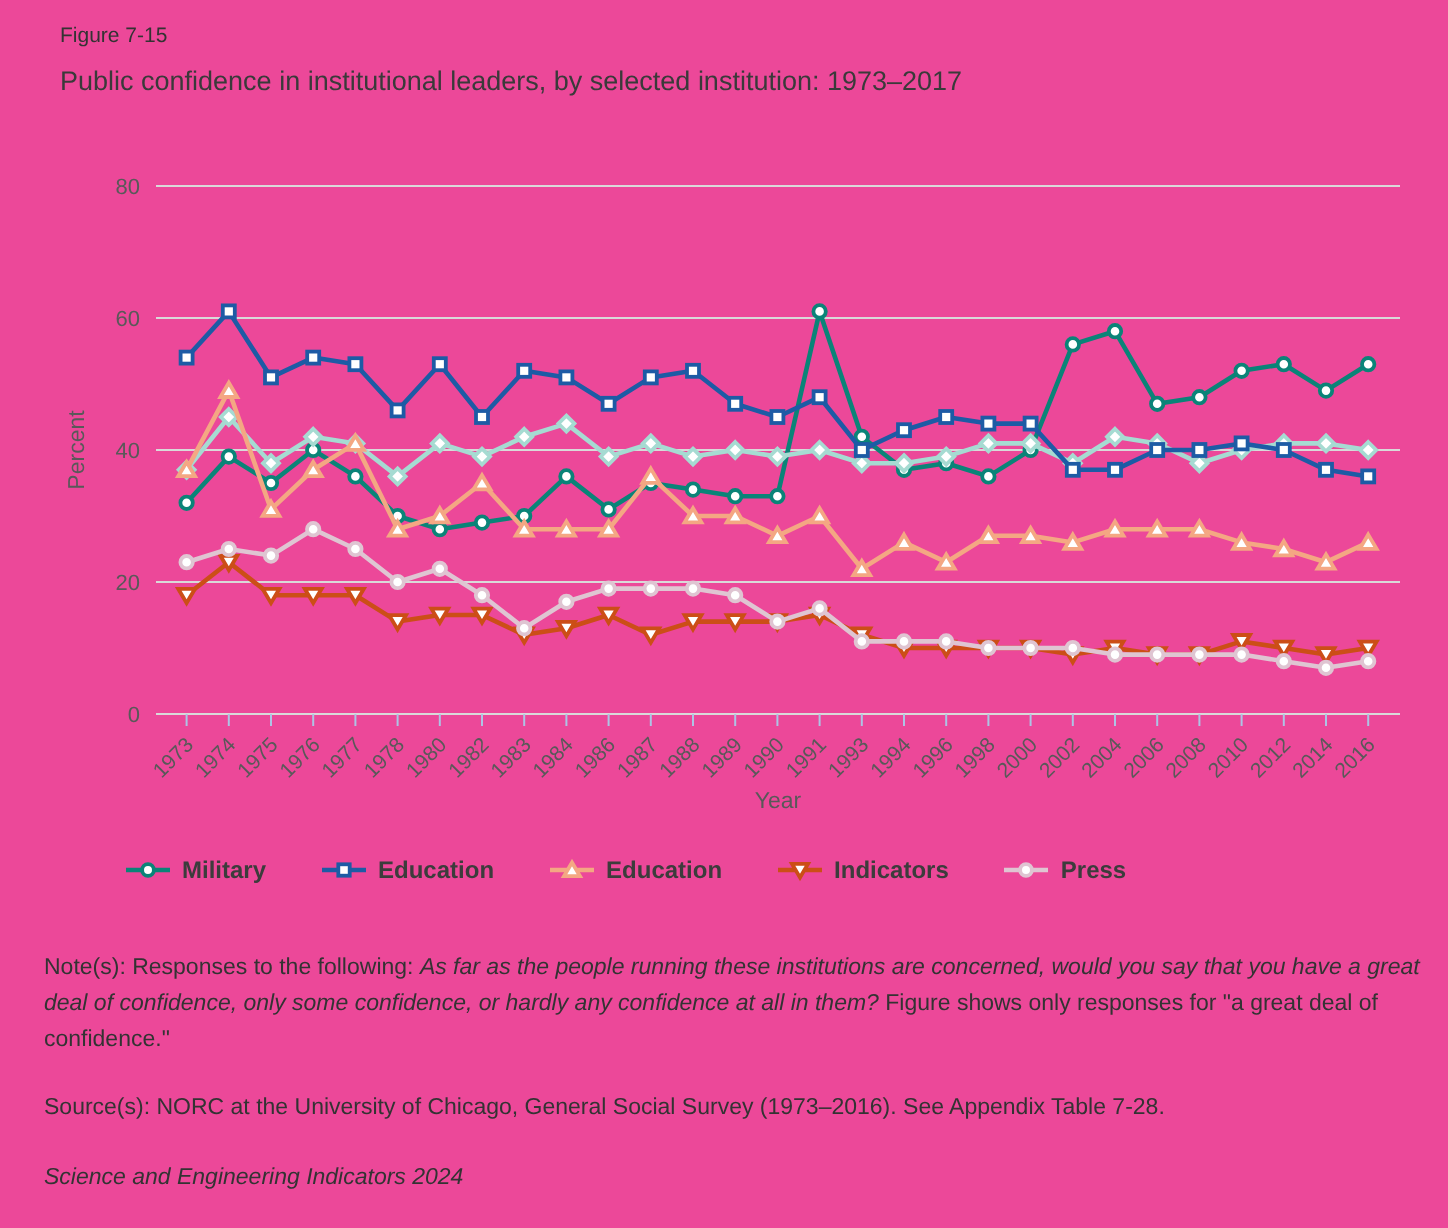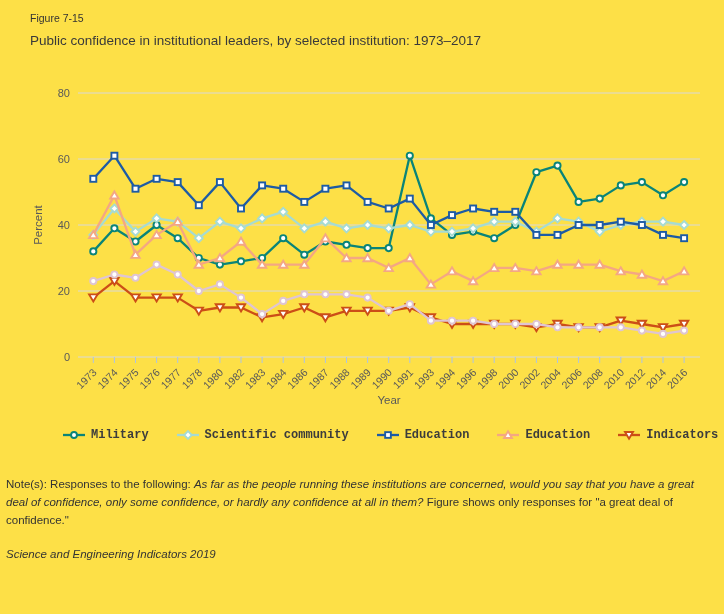--- a/index.html
+++ b/index.html
@@ -1,28 +1,28 @@
 <!DOCTYPE html>
 <html><head>
 <meta charset="utf-8">
 <style>
   html,body{margin:0;padding:0;background:#ffffff;}
   .page{
-    position:relative;width:724px;height:614px;background:#fde047;overflow:hidden;
+    position:relative;width:724px;height:614px;background:#ec4899;overflow:hidden;
     font-family:"Liberation Sans",sans-serif;color:#333;
   }
   .fig-label{position:absolute;left:30px;top:12px;font-size:10.5px;color:#333;}
   .fig-title{position:absolute;left:30px;top:33px;font-size:13.5px;font-weight:400;color:#3a3a3a;margin:0;}
   #chart{position:absolute;left:0;top:70px;}
   #legend{
     position:absolute;left:62px;top:428px;display:flex;align-items:center;gap:27px;
   }
   .legend-item{display:flex;align-items:center;gap:5px;}
-  .legend-item .lbl{font-size:12px;font-weight:bold;color:#3c3c3c;white-space:nowrap;font-family:Liberation Mono, monospace;}
-  .notes{position:absolute;left:6px;top:476px;width:692px;font-size:11.5px;line-height:1.55;color:#333;}
+  .legend-item .lbl{font-size:12px;font-weight:bold;color:#3c3c3c;white-space:nowrap;}
+  .notes{position:absolute;left:22px;top:476px;width:692px;font-size:11.5px;line-height:1.55;color:#333;}
   .notes p{margin:0 0 0 0;}
   .notes .src{margin-top:17px;}
   .notes .footer{margin-top:17px;font-style:italic;}
   .it{font-style:italic;}
 </style>
 </head>
 <body>
 
 <div class="page">
   <div class="fig-label">Figure 7-15</div>
@@ -296,27 +296,20 @@
   <div id="legend">
       <span class="legend-item">
         <svg width="24" height="12">
           <line x1="1" x2="23" y1="6" y2="6" stroke="#0a8478" stroke-width="2.3"></line>
           <circle fill="#fff" stroke="#0a8478" stroke-width="1.9" cx="12" cy="6" r="2.945"></circle>
         </svg>
         <span class="lbl">Military</span>
       </span>
       <span class="legend-item">
         <svg width="24" height="12">
-          <line x1="1" x2="23" y1="6" y2="6" stroke="#a6dbd2" stroke-width="2.3"></line>
-          <path fill="#fff" stroke="#a6dbd2" stroke-width="1.9" d="M12 2.2 L15.8 6 L12 9.8 L8.2 6 Z"></path>
-        </svg>
-        <span class="lbl">Scientific community</span>
-      </span>
-      <span class="legend-item">
-        <svg width="24" height="12">
           <line x1="1" x2="23" y1="6" y2="6" stroke="#1d5ba5" stroke-width="2.3"></line>
           <rect fill="#fff" stroke="#1d5ba5" stroke-width="1.9" x="9.15" y="3.1500000000000004" width="5.699999999999999" height="5.699999999999999"></rect>
         </svg>
         <span class="lbl">Education</span>
       </span>
       <span class="legend-item">
         <svg width="24" height="12">
           <line x1="1" x2="23" y1="6" y2="6" stroke="#f4a783" stroke-width="2.3"></line>
           <path fill="#fff" stroke="#f4a783" stroke-width="1.9" d="M12 2.2950000000000004 L15.99 9.04 L8.01 9.04 Z"></path>
         </svg>
@@ -333,15 +326,16 @@
         <svg width="24" height="12">
           <line x1="1" x2="23" y1="6" y2="6" stroke="#dfc5d2" stroke-width="2.3"></line>
           <circle fill="#fff" stroke="#dfc5d2" stroke-width="1.9" cx="12" cy="6" r="2.945"></circle>
         </svg>
         <span class="lbl">Press</span>
       </span>
     </div>
 
   <div class="notes">
     <p><span>Note(s): Responses to the following:  </span><span class="it">As far as the people running these institutions are concerned, would you say that you have a great deal of confidence, only some confidence, or hardly any confidence at all in them?</span><span>   Figure shows only responses for "a great deal of confidence."</span></p>
-    <p class="footer">Science and Engineering Indicators 2019</p>
+    <p class="src">Source(s): NORC at the University of Chicago, General Social Survey (1973–2016). See Appendix Table 7-28.</p>
+    <p class="footer">Science and Engineering Indicators 2024</p>
   </div>
 </div>
 
 </body></html>

